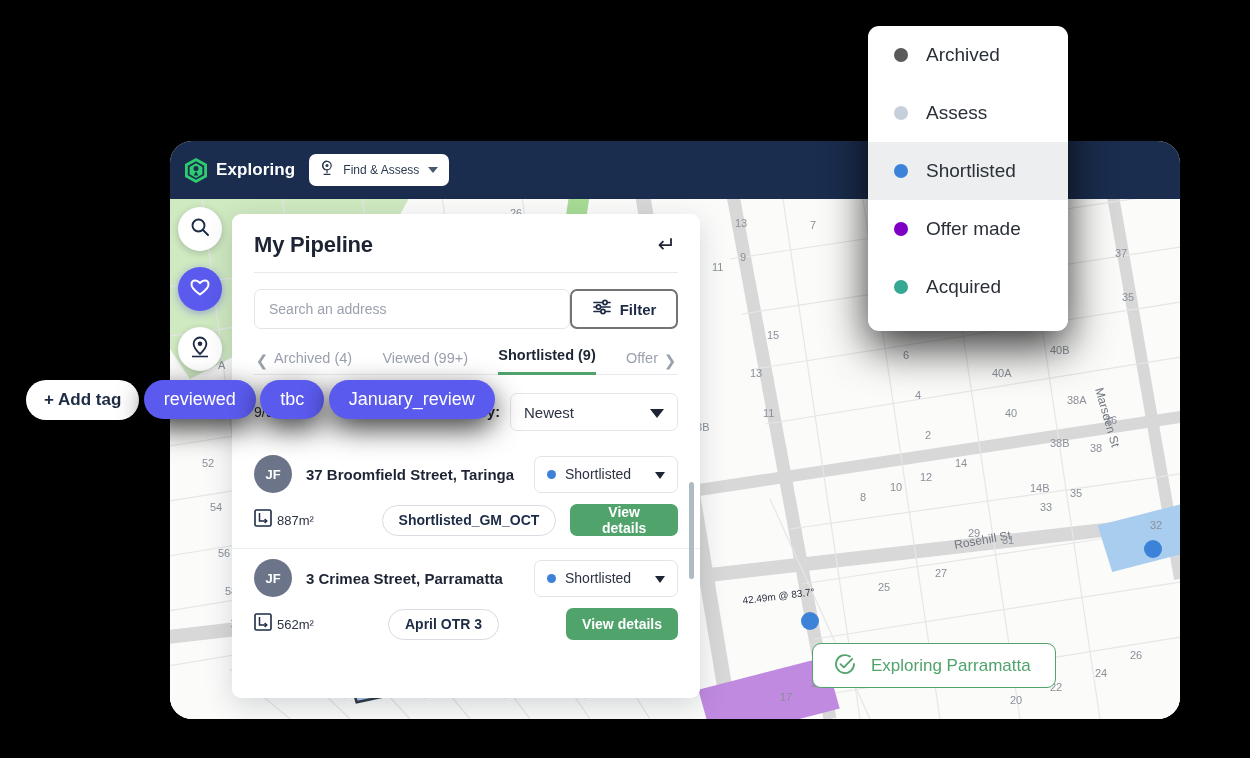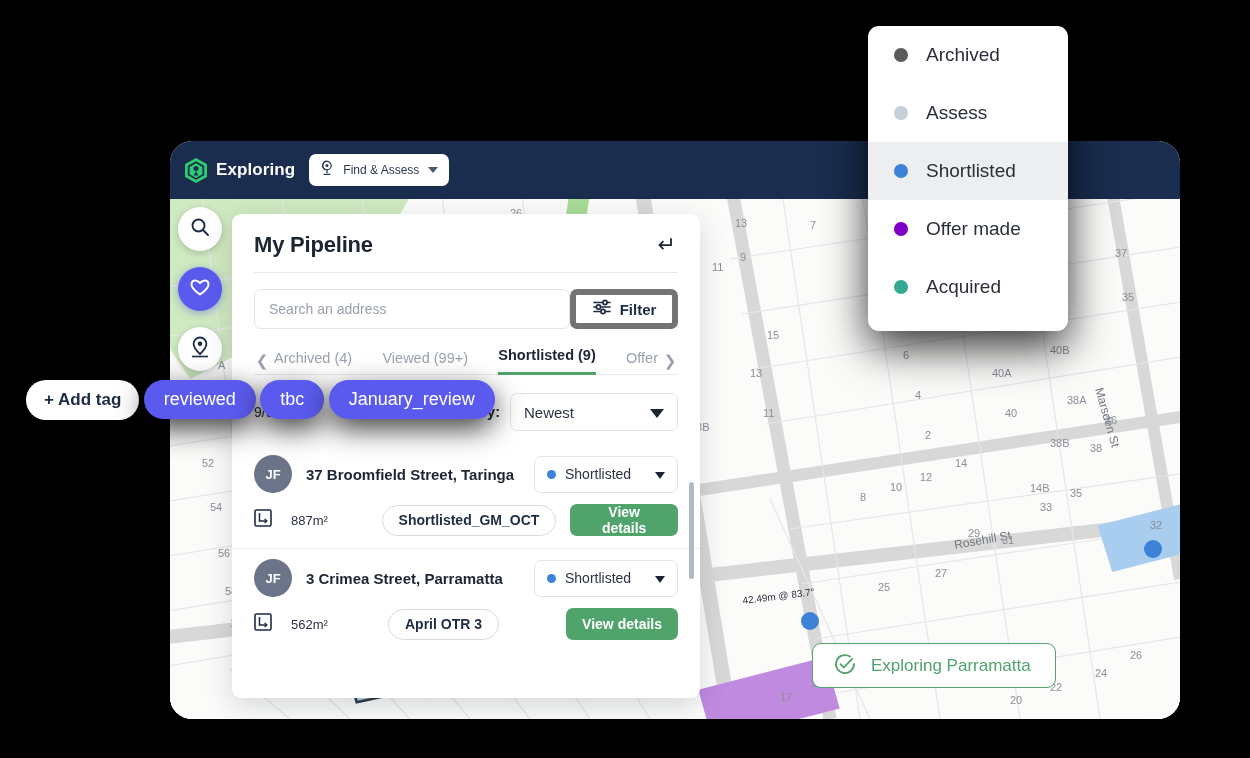--- a/index.html
+++ b/index.html
@@ -77,21 +77,21 @@
   .search-box {
     flex:1; height:40px; border:1px solid #e2e4e8; border-radius:7px;
     display:flex;align-items:center; padding:0 14px;
   }
   .search-box input {
     border:none; outline:none; width:100%; font-size:14px; color:#2b3242;
     font-family:"Liberation Sans", sans-serif; background:transparent;
   }
   .search-box input::placeholder { color:#9aa1ad; }
   .filter-btn {
-    width:108px;height:40px;border:6px solid #737373;border-radius:7px;background:#fff;
+    width:108px;height:40px;border:2px solid #737373;border-radius:7px;background:#fff;
     display:flex;align-items:center;justify-content:center;gap:8px;cursor:pointer;
   }
   .filter-btn .lbl { font-size:15px; font-weight:700; color:#1d2b45;}
 
   .tabs-row { display:flex; align-items:center; margin-top:18px; gap:0; }
   .tab-arrow { color:#9aa1ad; font-size:15px; width:16px; text-align:center; cursor:pointer; flex:0 0 auto;}
   .tabs { display:flex; align-items:flex-end; flex:1; justify-content:space-between; padding:0 4px; overflow:hidden;}
   .tab { font-size:14.5px; color:#9aa1ad; padding-bottom:9px; white-space:nowrap; cursor:pointer;}
   .tab.active { color:#1d2433; font-weight:700; border-bottom:3px solid #4fa36b; }
   .tabs-underline { height:1px; background:#e8e9ec; margin-top:-1px; }
@@ -120,21 +120,21 @@
   .site-addr { font-size:15px; font-weight:700; color:#1d2433; }
   .status-pill {
     margin-left:auto; width:144px;height:37px;border:1px solid #e2e4e8;border-radius:7px;background:#fff;
     display:flex;align-items:center;gap:9px;padding:0 12px; position:relative; cursor:pointer;
   }
   .status-dot { width:9px;height:9px;border-radius:50%; flex:0 0 auto;}
   .status-txt { font-size:14px;color:#2b3242; }
   .status-caret { position:absolute; right:12px; top:15px;
     width:0;height:0;border-left:5.5px solid transparent;border-right:5.5px solid transparent;border-top:7px solid #1d2433;}
   .site-bottom { display:flex; align-items:center; gap:14px; margin-top:11px; }
-  .area { display:flex;align-items:center;gap:19px; width:120px;}
+  .area { display:flex;align-items:center;gap:5px; width:120px;}
   .area-txt { font-size:13px; color:#2b3242; }
   .tag-chip {
     border:1px solid #d7dbe2;border-radius:18px;background:#fff;
     height:31px;display:flex;align-items:center;padding:0 16px;
     font-size:14px;font-weight:700;color:#1d2b45; cursor:pointer; white-space:nowrap;
   }
   .view-btn {
     margin-left:auto; background:#4fa36b; color:#fff; border:none; border-radius:7px;
     height:32px; padding:0 16px; font-size:14px; font-weight:700; cursor:pointer;
     font-family:"Liberation Sans", sans-serif;

